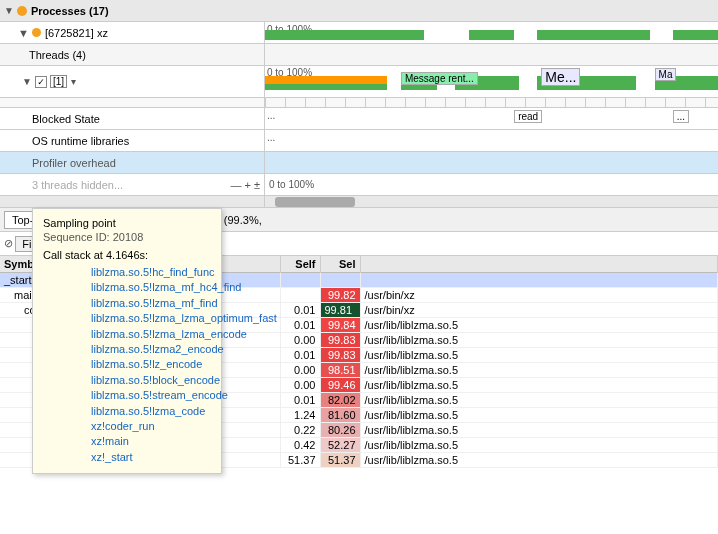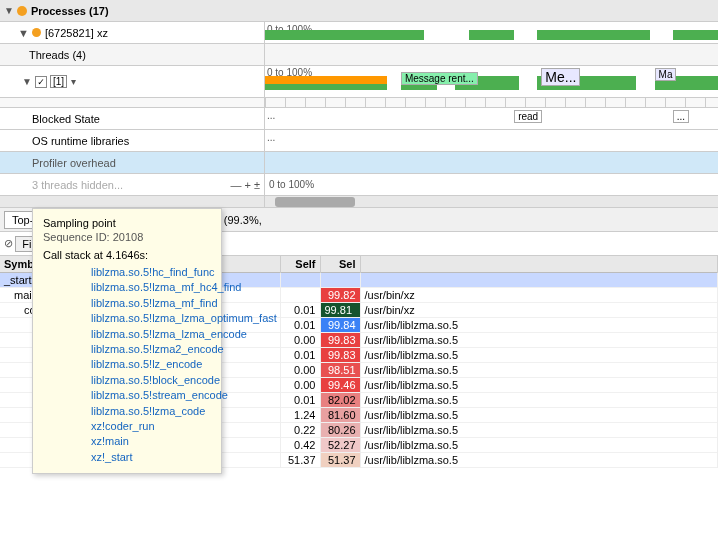--- a/index.html
+++ b/index.html
@@ -232,21 +232,21 @@
             </tr>
             <tr>
               <td><span style="padding-left: 20px;">coder_run</span></td>
               <td style="text-align: right;">0.01</td>
               <td style="background: #14532d; color: rgb(255, 255, 255);">99.81</td>
               <td>/usr/bin/xz</td>
             </tr>
             <tr>
               <td><span style="padding-left: 30px;">lzma_code</span></td>
               <td style="text-align: right;">0.01</td>
-              <td style="text-align: right; background: #3b82f6; color: rgb(255, 255, 255);">99.84</td>
+              <td style="text-align: right; background: #ef4444; color: rgb(255, 255, 255);">99.84</td>
               <td>/usr/lib/liblzma.so.5</td>
             </tr>
             <tr>
               <td><span style="padding-left: 40px;">stream_encode</span></td>
               <td style="text-align: right;">0.00</td>
               <td style="text-align: right; background: rgb(232, 64, 64); color: rgb(255, 255, 255);">99.83</td>
               <td>/usr/lib/liblzma.so.5</td>
             </tr>
             <tr>
               <td><span style="padding-left: 50px;">block_encode</span></td>

